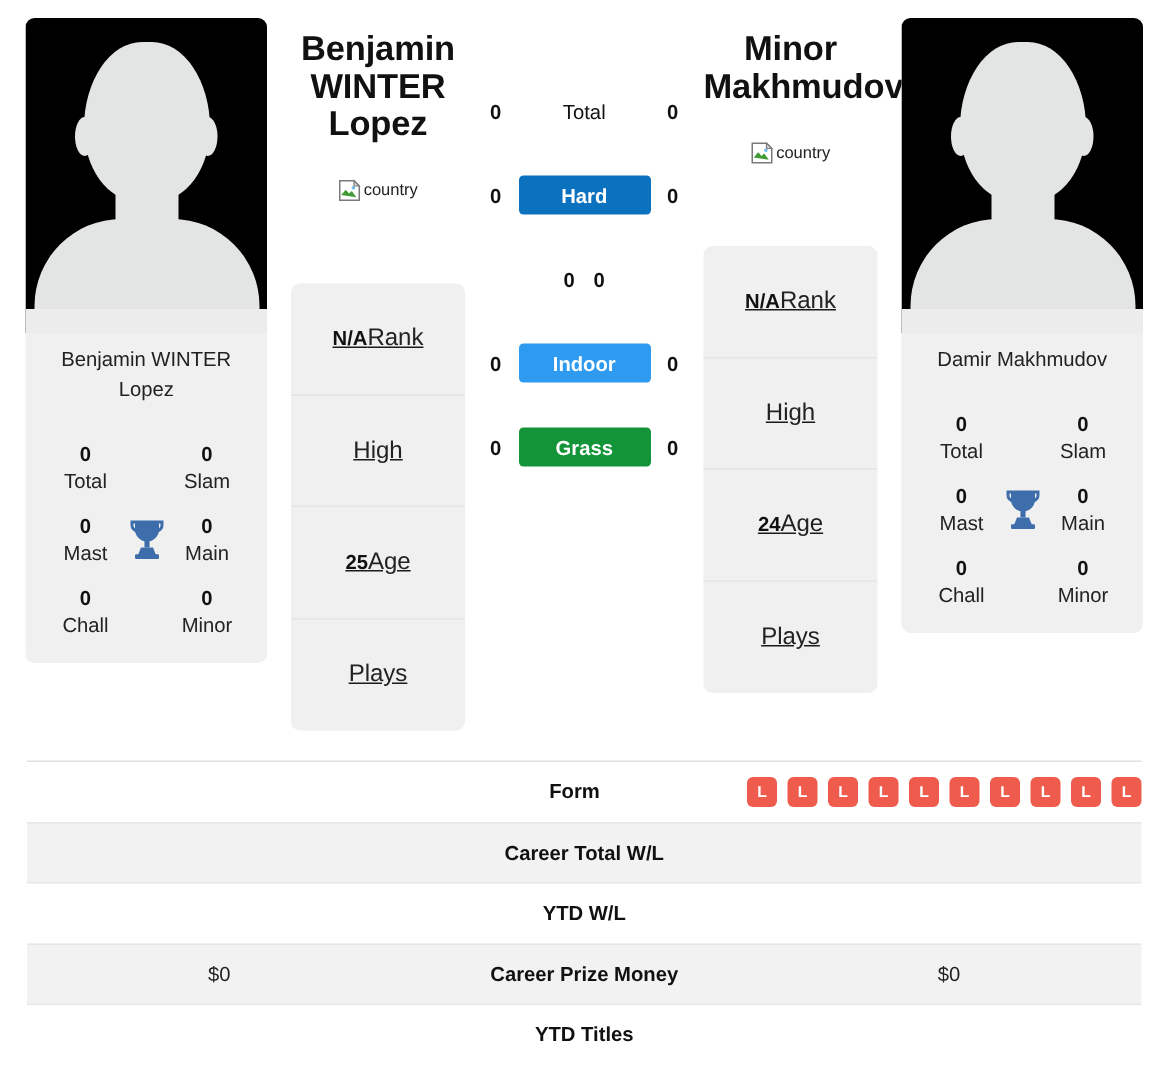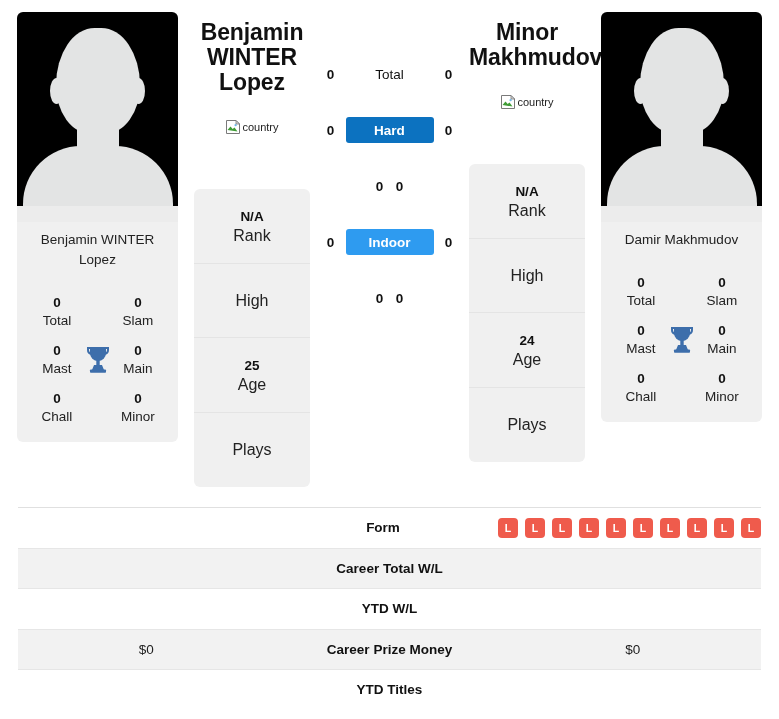--- a/index.html
+++ b/index.html
@@ -161,24 +161,25 @@
     margin-top: 54px;
     background: #f0f0f0;
     border-radius: 6px;
     overflow: hidden;
     width: 116px;
   }
   .info-cell {
     height: 74.5px;
     border-bottom: 1px solid #e4e4e4;
     display: flex;
-    flex-direction: column;
+    flex-direction: row;
     align-items: center;
     justify-content: center;
     text-align: right;
+    text-decoration: underline;
   }
   .info-cell:last-child { border-bottom: none; }
   .info-val {
     font-size: 13.5px;
     font-weight: bold;
     line-height: 19px;
     color: #111;
   }
   .info-lab {
     font-size: 16px;
@@ -390,20 +391,21 @@
         <div class="surf-score">0</div>
         <div class="surf-score">0</div>
       </div>
       <div class="surf-row">
         <div class="surf-score">0</div>
         <div class="surf-badge" id="badge-indoor" style="background: rgb(46, 155, 240);">Indoor</div>
         <div class="surf-score">0</div>
       </div>
       <div class="surf-row">
         <div class="surf-score">0</div>
+        <div class="surf-badge" id="badge-grass" style="background: rgb(20, 148, 56);">Grass</div>
         <div class="surf-score">0</div>
       </div>
     </div>
 
     <div class="name-col right">
       <div class="player-name">
         <div>Minor</div>
         <div>Makhmudov</div>
       </div>
       <div class="country-wrap">

